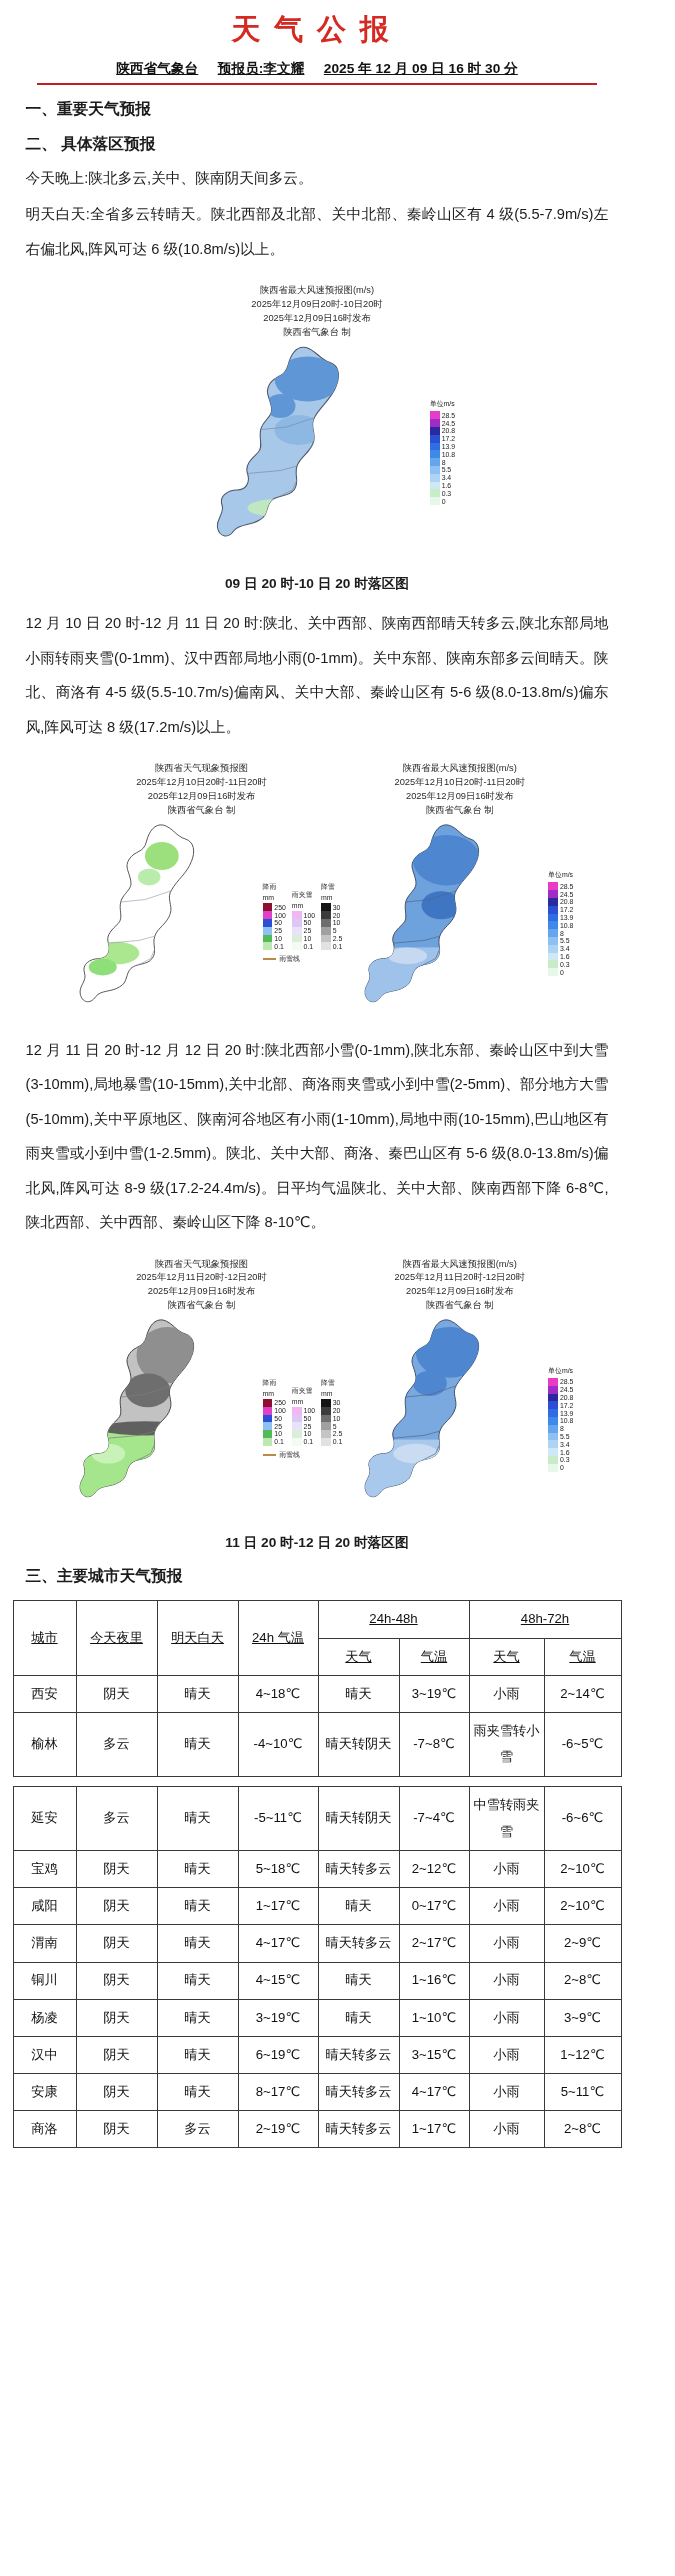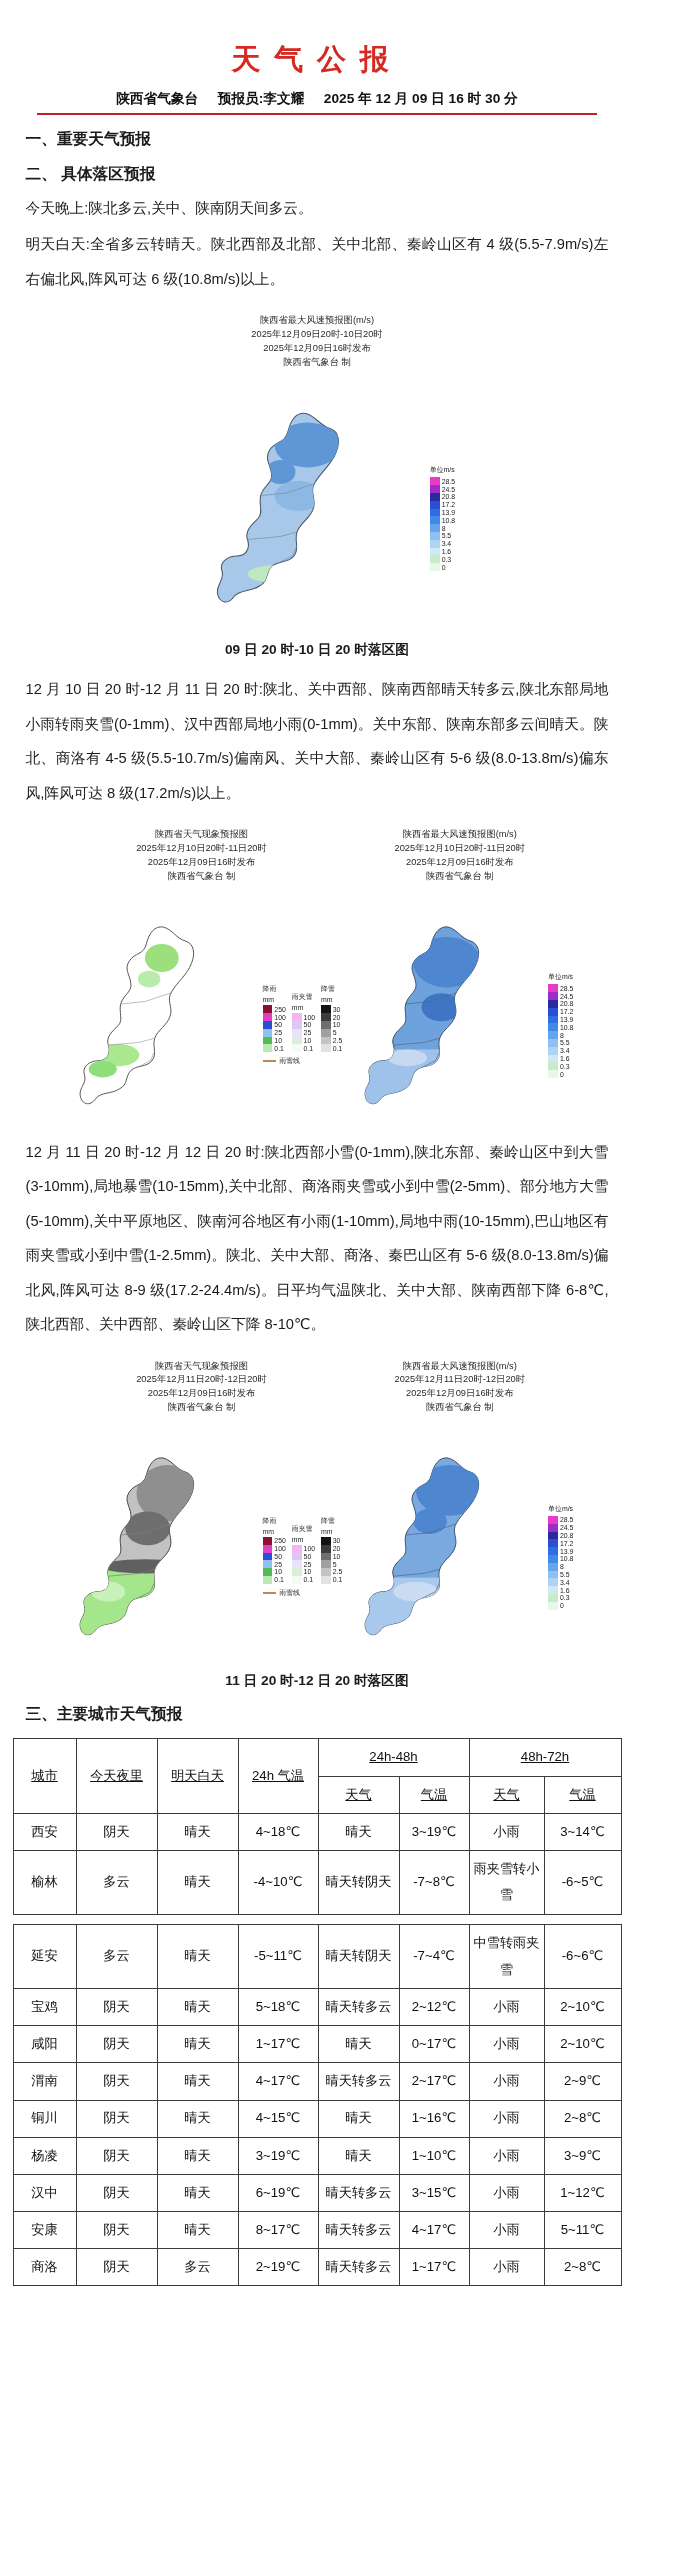--- a/index.html
+++ b/index.html
@@ -2,59 +2,59 @@
 <html><head>
 <meta charset="utf-8">
 <style>
   html,body{margin:0;padding:0;}
   body{
     width:676px;
     background:#ffffff;
     color:#1c1c1c;
     font-family:"Liberation Sans","DejaVu Sans",sans-serif;
   }
-  .doc{width:634px; padding:5.9px 0 0 0; box-sizing:border-box;margin-top:30px;}
+  .doc{width:634px; padding:5.9px 0 0 0; box-sizing:border-box;}
 
   .title{
     text-align:center;
     font-size:29px;
     font-weight:bold;
     letter-spacing:13.7px;
     color:#d42a22;
     margin:3.9px 0 9.8px 0;
   }
   .meta{
     margin:0 37px 13.7px 37px;
     text-align:center;
     font-size:13.7px;
     font-weight:bold;
     color:#111;
     border-bottom:2px solid #c42020;
     padding-bottom:5.9px;
     white-space:nowrap;
   }
-  .meta span{margin:0 7.8px;}
+  .meta span{margin:0 7.8px;text-decoration:underline;}
 
   .sec-heading{
     font-size:15.7px;
     font-weight:bold;
     margin:13.7px 25.5px 5.9px 25.5px;
   }
   .para{
     font-size:14.7px;
     line-height:2.35;
     margin:2px 25.5px;
     text-align:justify;
   }
   .para.indent{ text-indent:2em; }
 
   
   .figure{ margin:17.6px 0 3.9px 0; }
   .fig-row{ display:flex; justify-content:center; align-items:flex-start; gap:3.9px; }
-  .map-block{ display:flex; flex-direction:column; align-items:center;gap:36px; }
+  .map-block{ display:flex; flex-direction:column; align-items:center; }
   .map-hdr{ text-align:center; font-size:9.3px; line-height:1.5; color:#2a2a2a; }
   .map-and-legend{ display:flex; align-items:center; gap:5.9px; }
   .map-svg{ display:block; }
   .legend{ font-size:6.9px; color:#222; }
   .legend .legend-title{ font-size:6.9px; margin-bottom:2px; white-space:nowrap; }
   .legend-row{ display:flex; align-items:center; height:7.8px; }
   .legend-row .swatch{ width:9.8px; height:7.8px; display:inline-block; }
   .legend-row .tick{ margin-left:2px; white-space:nowrap; }
   .legend-trio{ display:flex; gap:5.9px; align-items:flex-end; }
   .legend-line-sample{ display:flex; align-items:center; gap:2.9px; margin-top:3.9px; font-size:6.9px;}
@@ -706,21 +706,21 @@
       <tbody>
 
           <tr>
             <td>西安</td>
             <td>阴天</td>
             <td>晴天</td>
             <td>4~18℃</td>
             <td>晴天</td>
             <td>3~19℃</td>
             <td>小雨</td>
-            <td>3~14℃</td>
+            <td>2~14℃</td>
           </tr>
 
           <tr>
             <td>榆林</td>
             <td>多云</td>
             <td>晴天</td>
             <td>-4~10℃</td>
             <td>晴天转阴天</td>
             <td>-7~8℃</td>
             <td>雨夹雪转小雪</td>

